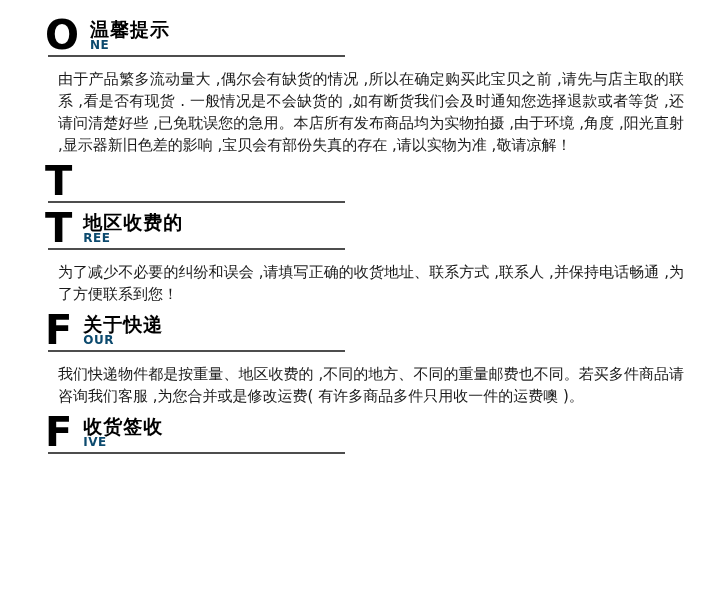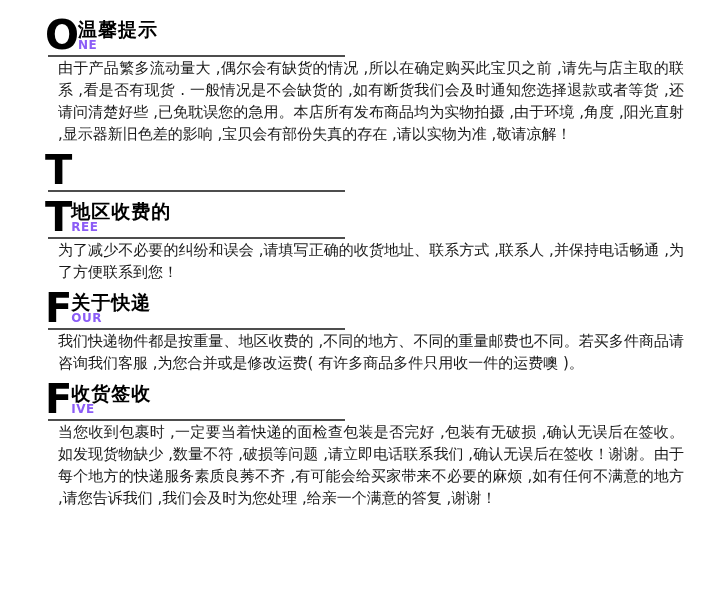--- a/index.html
+++ b/index.html
@@ -16,43 +16,43 @@
   }
   .notice-section { margin-bottom: 10px; }
   .sec-header { display: flex; align-items: flex-start; }
   .big-letter {
     font-size: 40px;
     font-weight: bold;
     line-height: 31px;
     color: #000;
     letter-spacing: -1px;
   }
-  .head-right { display: flex; flex-direction: column; margin-left: 0; }
+  .head-right { display: flex; flex-direction: column; margin-left: 12px; }
   .sec-title {
     font-size: 19px;
     font-weight: bold;
     line-height: 19px;
     color: #000;
     letter-spacing: 1px;
   }
   .small-letters {
     font-size: 12px;
     font-weight: bold;
     line-height: 12px;
-    color: #8b5cf6;
+    color: #0c4a6e;
     letter-spacing: 0.5px;
   }
   .rule {
     width: 297px;
     height: 2px;
     background: var(--rule, #4d4d4d);
     margin: 4px 0 0 3px;
   }
   .sec-body {
-    margin: 0 0 0 13px;
+    margin: 11px 0 0 13px;
     width: 626px;
     font-size: 15px;
     line-height: 22px;
     color: var(--text, #1a1a1a);
     text-align: justify;
   }
 </style>
 </head>
 <body>
 
@@ -103,16 +103,15 @@
 
   <section class="notice-section">
     <div class="sec-header">
       <span class="big-letter">F</span>
       <span class="head-right">
         <span class="sec-title">收货签收</span>
         <span class="small-letters">IVE</span>
       </span>
     </div>
     <div class="rule"></div>
-    <p class="sec-body">当您收到包裹时 ,一定要当着快递的面检查包装是否完好 ,包装有无破损 ,确认无误后在签收。如发现货物缺少 ,数量不符 ,破损等问题 ,请立即电话联系我们 ,确认无误后在签收！谢谢。由于每个地方的快递服务素质良莠不齐 ,有可能会给买家带来不必要的麻烦 ,如有任何不满意的地方 ,请您告诉我们 ,我们会及时为您处理 ,给亲一个满意的答复 ,谢谢！</p>
   </section>
 
 </div>
 
 </body></html>

